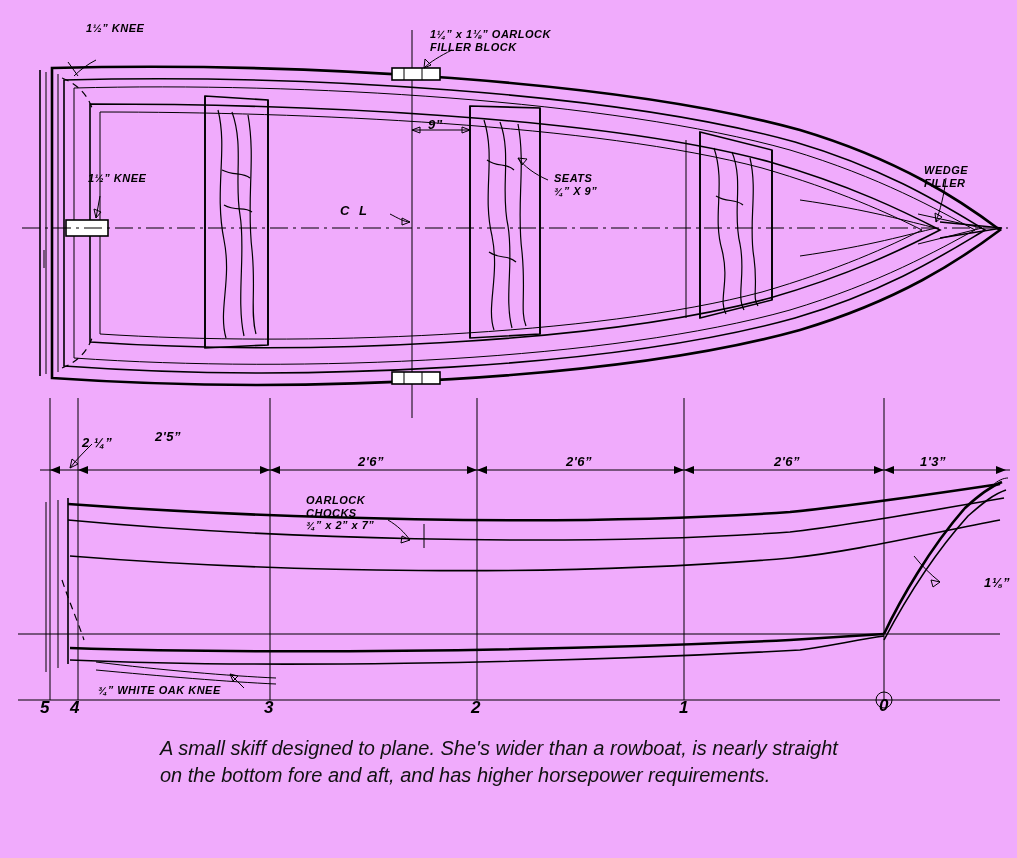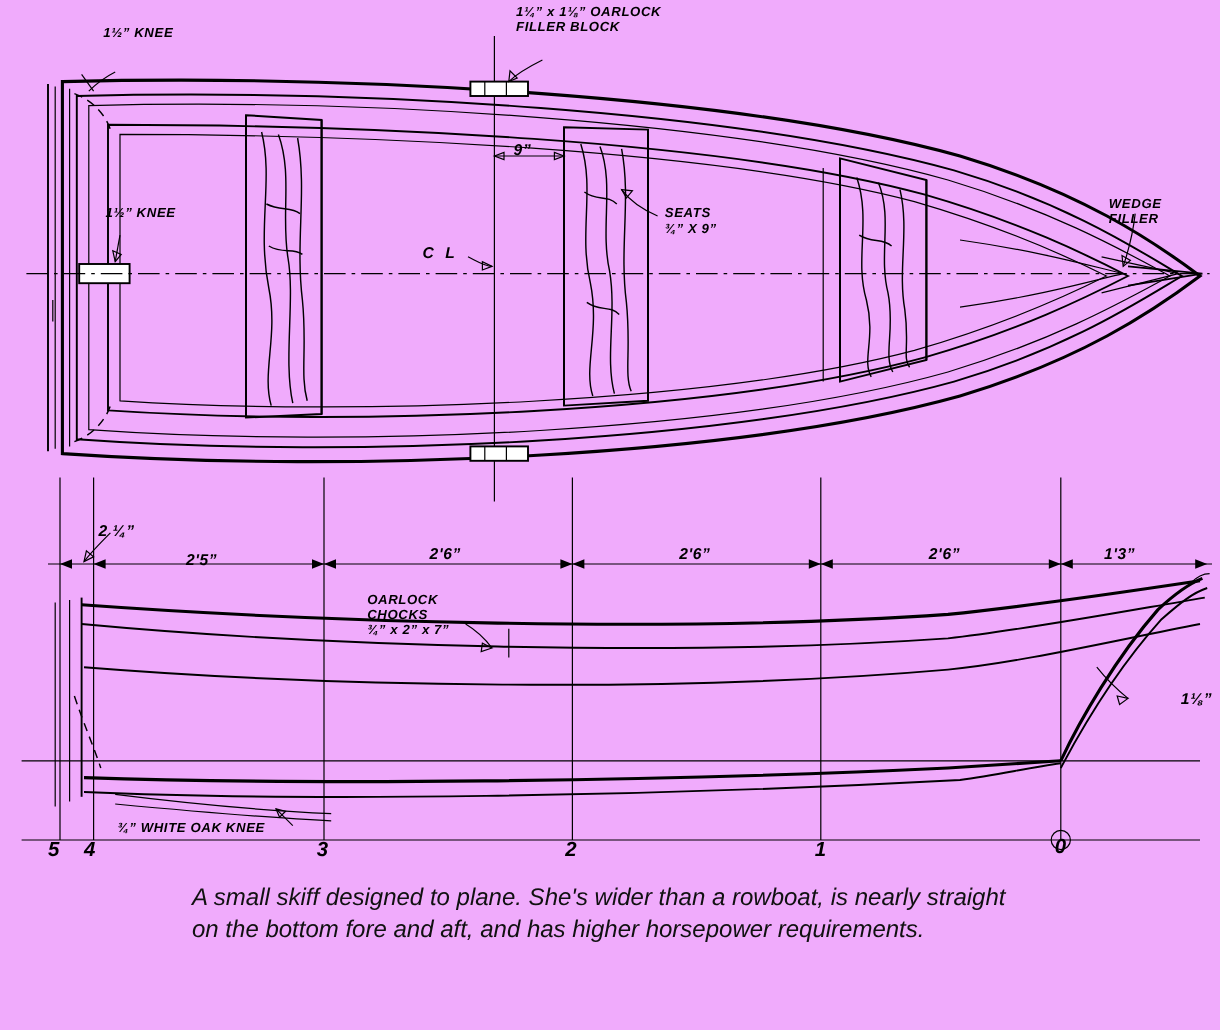--- a/index.html
+++ b/index.html
@@ -250,36 +250,36 @@
 
       <path class="ln-thin" d="M18,700 L1000,700"></path>
       <circle cx="884" cy="700" r="8" class="ln-thin"></circle>
     </g>
   </svg>
 
   <div class="anno hand" style="left:86px; top:22px;">1½” KNEE</div>
 
   <div class="anno hand" style="left:88px; top:172px;">1½” KNEE</div>
 
-  <div class="anno hand" style="left:430px; top:4px;">1¼” x 1⅛” OARLOCK
+  <div class="anno hand" style="left:430px; top:28px;">1¼” x 1⅛” OARLOCK
 FILLER BLOCK</div>
 
   <div class="anno dim" style="left:428px; top:118px;">9”</div>
 
   <div class="anno hand" style="left:554px; top:172px;">SEATS
 ¾” X 9”</div>
 
-  <div class="anno dim" style="left:352px; top:204px; letter-spacing:3px;">C L</div>
+  <div class="anno dim" style="left:340px; top:204px; letter-spacing:3px;">C L</div>
 
   <div class="anno hand" style="left:924px; top:136px;margin-top:28px;">WEDGE
 FILLER</div>
 
   <div class="anno dim" style="left:82px; top:436px;text-align:center;">2 ¼”</div>
 
-  <div class="anno dim" style="left:155px; top:460px;">2'5”</div>
+  <div class="anno dim" style="left:155px; top:430px;">2'5”</div>
   <div class="anno dim" style="left:358px; top:455px;">2'6”</div>
   <div class="anno dim" style="left:566px; top:455px;">2'6”</div>
   <div class="anno dim" style="left:774px; top:455px;">2'6”</div>
   <div class="anno dim" style="left:920px; top:455px;">1'3”</div>
 
   <div class="anno hand" style="left:306px; top:494px;">OARLOCK
 CHOCKS
 ¾” x 2” x 7”</div>
 
   <div class="anno dim" style="left:952px; top:576px;margin-left:32px;">1⅛”</div>

